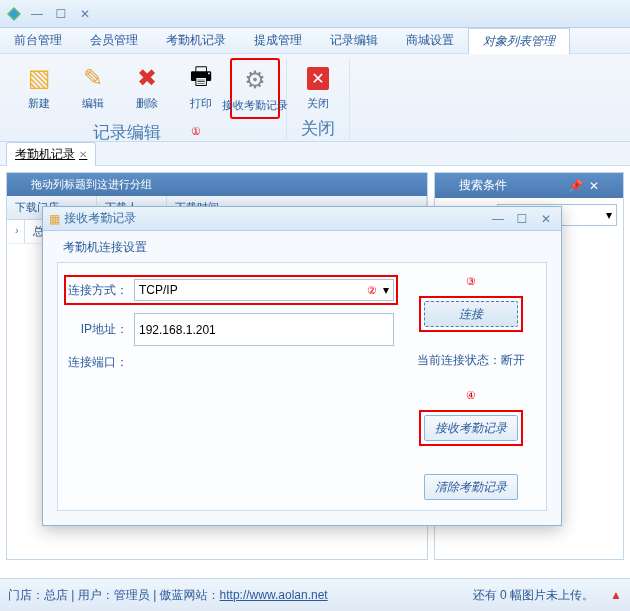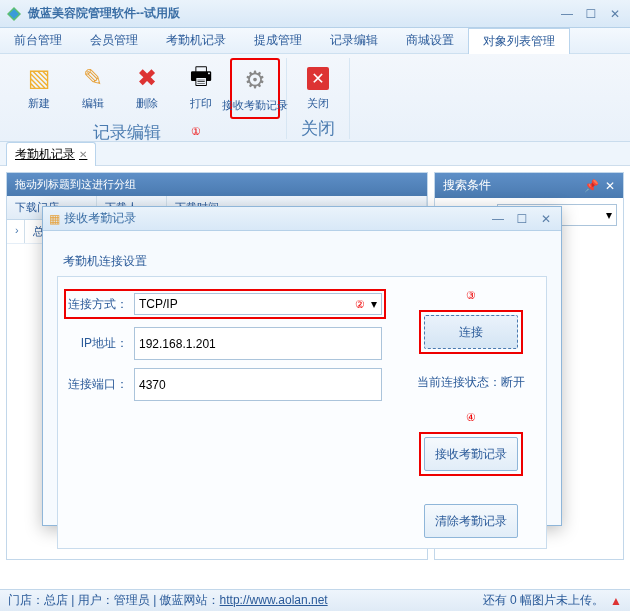--- a/index.html
+++ b/index.html
@@ -6,79 +6,78 @@
 body { background: #fff; width: 630px; height: 611px; overflow: hidden; position: relative; }
 
 .titlebar { height: 28px; background: linear-gradient(#eaf3fb, #d8e8f7); display: flex; align-items: center; padding: 0 6px; border-bottom: 1px solid #b5d0e8; }
 .logo { width: 16px; height: 16px; margin-right: 6px; }
 .title-text { flex: 1; color: #3a6ea5; font-weight: bold; }
 .win-btns { display: flex; gap: 6px; }
 .win-btn { width: 18px; height: 16px; display: flex; align-items: center; justify-content: center; color: #5a7fa8; cursor: pointer; }
 
 .menubar { height: 26px; background: linear-gradient(#f4f9fe, #e6f0fa); display: flex; border-bottom: 1px solid #cde0f0; }
 .menu-item { padding: 0 14px; display: flex; align-items: center; color: #2a5a99; cursor: pointer; }
-.menu-item.active { background: #fff; border: 1px solid #b9d4ec; border-bottom: none; margin-bottom: -1px; }
+.menu-item.active { background: #fff; border: 1px solid #b9d4ec; border-bottom: none; margin-bottom: -1px; font-style: italic; }
 
 .ribbon { height: 88px; background: linear-gradient(#f3f7fc, #e9f1fa); border-bottom: 1px solid #c9dced; display: flex; padding: 4px 8px 2px; gap: 0; }
 .ribbon-group { display: flex; flex-direction: column; align-items: center; padding: 0 6px; border-right: 1px solid #d7e6f3; }
 .ribbon-buttons { display: flex; gap: 4px; }
 .ribbon-btn { width: 50px; display: flex; flex-direction: column; align-items: center; padding: 4px 2px; cursor: pointer; border-radius: 3px; }
 .ribbon-btn.highlighted { border: 2px solid #e00; }
 .ribbon-icon { width: 32px; height: 32px; display: flex; align-items: center; justify-content: center; font-size: 24px; }
 .ribbon-label { margin-top: 2px; color: #2a5a99; font-size: 11px; white-space: nowrap; }
 .ribbon-group-label { color: #4a7bb0; font-size: 17px; margin-top: 2px; }
 .ribbon-marker { color: #e00; font-size: 11px; text-align: center; }
 
 .doc-tabs { height: 24px; background: #eef5fc; display: flex; align-items: center; padding: 0 6px; border-bottom: 1px solid #cdddec; text-decoration: underline; }
 .doc-tab { background: #fff; border: 1px solid #b9d4ec; border-bottom: none; padding: 3px 8px; display: flex; align-items: center; gap: 4px; border-radius: 3px 3px 0 0; }
 .tab-close { color: #888; cursor: pointer; font-size: 10px; }
 
 .workspace { display: flex; height: 400px; background: #fff; padding: 6px; gap: 6px; position: relative; }
 .left-panel { flex: 1; border: 1px solid #c2d7ea; background: #fff; display: flex; flex-direction: column; }
-.panel-header { background: linear-gradient(#5e8fc7, #4a7ab0); color: #fff; padding: 4px 8px; font-size: 11px; }
+.panel-header { background: linear-gradient(#5e8fc7, #4a7ab0); color: #fff; padding: 4px 24px; font-size: 11px; }
 .grid-header { display: flex; background: linear-gradient(#f0f6fc, #e1ecf7); border-bottom: 1px solid #c2d7ea; }
 .grid-col { padding: 4px 8px; border-right: 1px solid #d0dfeb; font-size: 11px; color: #2a5a99; }
 .grid-row { display: flex; border-bottom: 1px solid #e5eef7; }
 
 .right-panel { width: 190px; border: 1px solid #c2d7ea; background: #fff; display: flex; flex-direction: column; }
 .right-panel .panel-header { display: flex; justify-content: space-between; align-items: center; }
 .right-body { padding: 6px; }
 
 .dialog { position: absolute; left: 42px; top: 206px; width: 520px; height: 320px; background: #f6fafe; border: 1px solid #8fb6d9; box-shadow: 0 4px 16px rgba(0,0,0,0.25); z-index: 10; }
 .dialog-titlebar { height: 24px; background: linear-gradient(#eaf3fb, #d8e8f7); display: flex; align-items: center; padding: 0 6px; border-bottom: 1px solid #b5d0e8; }
 .dialog-title { flex: 1; color: #3a6ea5; display: flex; align-items: center; gap: 4px; }
-.dialog-body { padding: 22px 14px; }
+.dialog-body { padding: 8px 14px; }
 .group-label { color: #2a5a99; font-size: 12px; margin-bottom: 6px; padding-left: 6px; }
-.group-box { border: 1px solid #c9dced; padding: 12px 10px 10px; background: #fbfdff; position: relative; display: flex; gap: 24px; }
+.group-box { border: 1px solid #c9dced; padding: 12px 10px 10px; background: #fbfdff; position: relative; display: flex; gap: 12px; }
 .form-col { flex: 1; }
 .form-row { display: flex; align-items: center; margin-bottom: 8px; }
 .form-row.highlighted { border: 2px solid #e00; padding: 2px; margin-left: -4px; margin-right: -4px; }
 .form-label { width: 66px; text-align: right; color: #2a5a99; padding-right: 6px; }
 .form-input { flex: 1; height: 33px; border: 1px solid #abc4db; padding: 0 4px; background: #fff; }
 .form-select { flex: 1; height: 22px; border: 1px solid #abc4db; background: #fff; display: flex; align-items: center; justify-content: space-between; padding: 0 4px; }
 .action-col { width: 130px; display: flex; flex-direction: column; align-items: center; gap: 8px; }
 .marker { color: #e00; font-size: 11px; }
-.action-btn { width: 94px; height: 34px; background: linear-gradient(#f5f9fd, #e1edf8); border: 1px solid #8fb6d9; color: #2a5a99; cursor: pointer; border-radius: 2px; }
+.action-btn { width: 94px; height: 26px; background: linear-gradient(#f5f9fd, #e1edf8); border: 1px solid #8fb6d9; color: #2a5a99; cursor: pointer; border-radius: 2px; font-style: italic; }
 .action-btn.focus { border: 1px dashed #4a7ab0; background: linear-gradient(#eaf2fb, #d4e5f4); }
 .btn-wrap.highlighted { border: 2px solid #e00; padding: 3px; }
 .status-line { color: #2a5a99; font-size: 12px; margin: 12px 0; }
 
-.statusbar { position: absolute; bottom: 0; left: 0; right: 0; height: 22px; background: linear-gradient(#eef5fc, #dfeaf6); border-top: 1px solid #c2d7ea; display: flex; align-items: center; padding: 5px 8px; color: #2a5a99; font-size: 11px; justify-content: space-between; }
+.statusbar { position: absolute; bottom: 0; left: 0; right: 0; height: 22px; background: linear-gradient(#eef5fc, #dfeaf6); border-top: 1px solid #c2d7ea; display: flex; align-items: center; padding: 16px 8px; color: #2a5a99; font-size: 11px; justify-content: space-between; }
 .status-left a { color: #2a5a99; text-decoration: underline; }
-.status-right { display: flex; align-items: center; gap: 6px; }
+.status-right { display: flex; align-items: center; gap: 16px; }
 </style>
 </head>
 <body>
 
 <div class="titlebar">
   <svg class="logo" viewBox="0 0 16 16">
       <polygon points="8,1 15,8 8,15 1,8" fill="#5cc070"></polygon>
       <polygon points="8,3 13,8 8,13 3,8" fill="#3a9cd8"></polygon>
     </svg>
-  <span class="title-text">傲蓝美容院管理软件--试用版</span>
   <div class="win-btns">
     <span class="win-btn">—</span>
     <span class="win-btn">☐</span>
     <span class="win-btn">✕</span>
   </div>
 </div>
 
 <div class="menubar">
   <div class="menu-item">前台管理</div>
   <div class="menu-item">会员管理</div>
@@ -196,21 +195,20 @@
               <span>▾</span>
             </span>
           </div>
         </div>
         <div class="form-row">
           <span class="form-label">IP地址：</span>
           <input class="form-input" value="192.168.1.201" style="">
         </div>
         <div class="form-row">
           <span class="form-label">连接端口：</span>
-          <input class="form-input" value="4370" style="">
         </div>
       </div>
       <div class="action-col">
         <span class="marker">③</span>
         <div class="btn-wrap highlighted">
           <button class="action-btn focus">连接</button>
         </div>
         <div class="status-line">
           <span>当前连接状态：</span><span>断开</span>
         </div>

